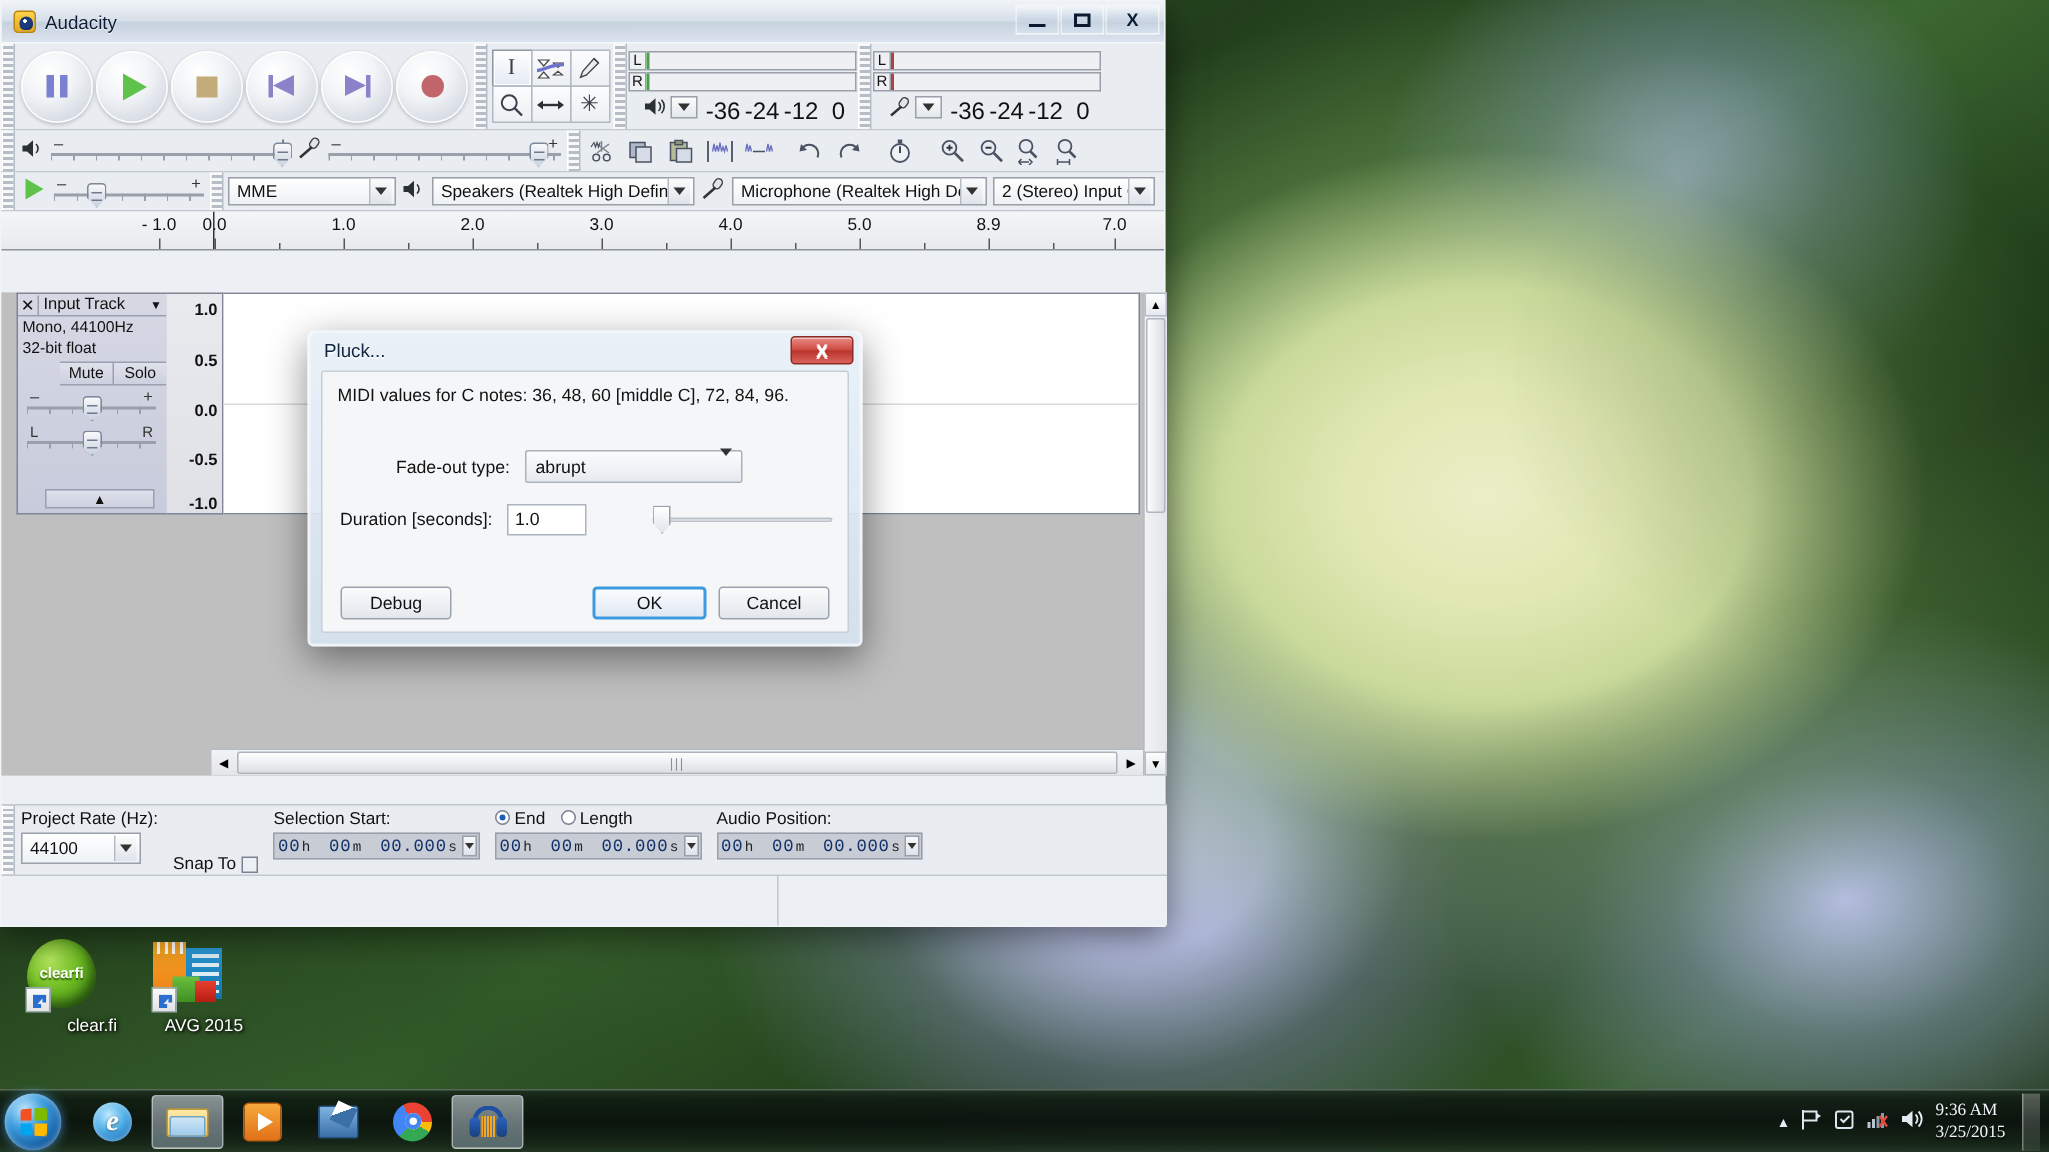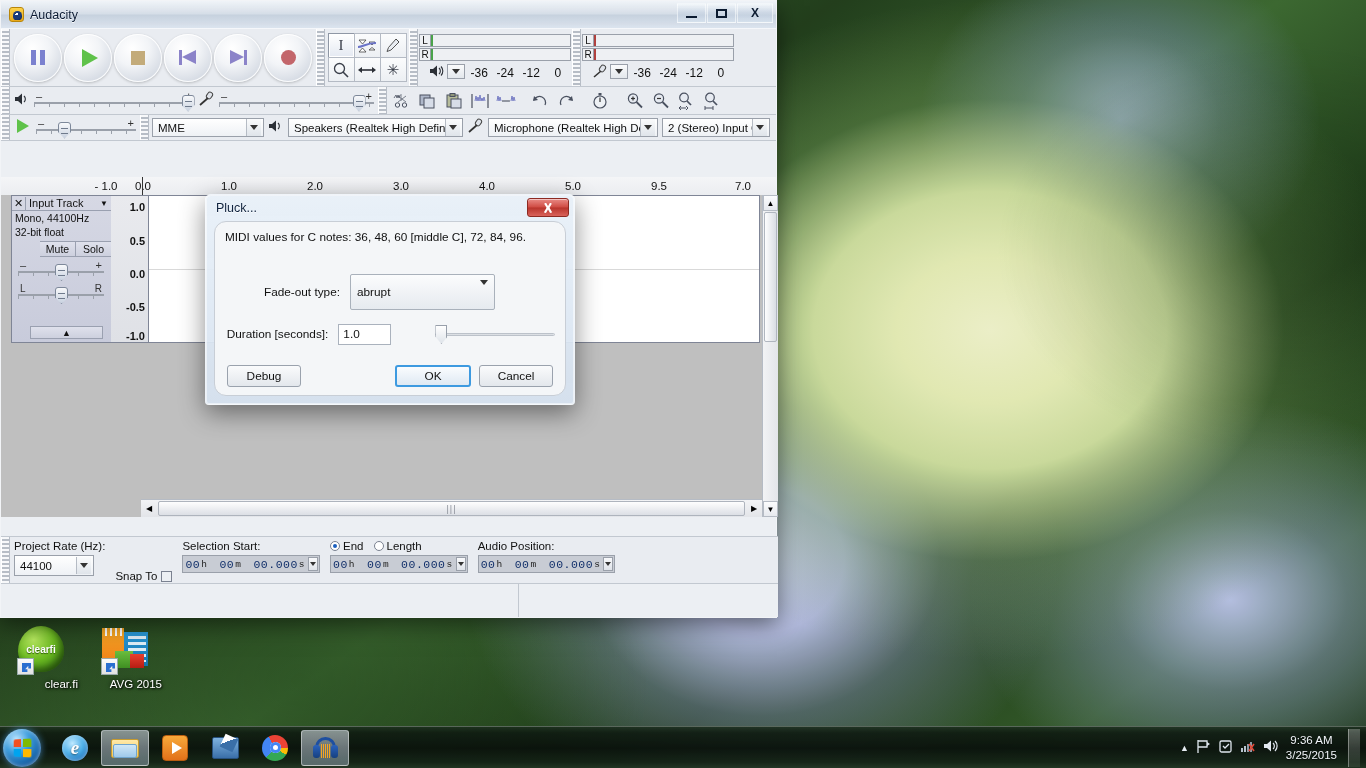--- a/index.html
+++ b/index.html
@@ -177,21 +177,21 @@
 
   
   .meter{ display:flex; flex-direction:column; justify-content:center; padding:2px 1px; }
   .meter-rows{ display:flex; flex-direction:column; gap:1px; }
   .meter-row{ display:flex; align-items:center; height:13px; }
   .meter-row .ch{ width:12px; font-size:10px; text-align:center; color:#111; border:1px solid #9aa0aa; background:#eef0f3; height:13px; line-height:11px;}
   .meter-bar{ height:13px; border:1px solid #9aa0aa; border-left:none; background:#eef0f3; position:relative; }
   .meter-bar .seed{ position:absolute; left:0; top:0; bottom:0; width:2px; }
   .meter-scale{ display:flex; align-items:center; height:20px; font-size:10.5px; color:#111; }
   .meter-scale .ticks{ position:relative; height:18px; }
-  .meter-scale .ticks span{ position:absolute; top:4px; font-size:12px;}
+  .meter-scale .ticks span{ position:absolute; top:4px; font-size:16px;}
   .mini-drop{
     width:18px;height:15px;border:1px solid #9aa0aa;background:linear-gradient(#fafbfc,#e3e7ec);
     display:flex;align-items:center;justify-content:center;cursor:pointer;
   }
   .caret{ width:0;height:0;border-left:4px solid transparent;border-right:4px solid transparent;border-top:5px solid #333; }
 
   
   #tb-row2{ height:28px; }
   .slider-wrap{ display:flex; align-items:center; gap:4px; padding:0 4px; }
   .sld{ position:relative; width:var(--w,150px); height:20px; }
@@ -229,21 +229,21 @@
     display:flex; align-items:center; padding:0 2px 0 5px; font-size:11.5px; color:#111;
     cursor:pointer; position:relative; white-space:nowrap; overflow:hidden;
   }
   .combo .cval{ flex:1; overflow:hidden; text-overflow:clip; white-space:nowrap; }
   .combo .cbtn{ width:15px;height:17px; display:flex;align-items:center;justify-content:center;
     background:linear-gradient(#fafbfc,#dfe4ea); border-left:1px solid #b5bbc4; flex:none;}
 
   
   .ruler{
     height:26px; background:linear-gradient(#f4f5f7,#e8eaee);
-    border-bottom:1px solid #8c939c; position:relative; overflow:hidden;margin-top:36px;
+    border-bottom:1px solid #8c939c; position:relative; overflow:hidden;
   }
   .ruler .rlabel{ position:absolute; top:3px; font-size:11.5px; color:#111; transform:translateX(-50%); }
   .ruler .rtick{ position:absolute; bottom:0; width:1px; background:#555; }
   .ruler .playhead{ position:absolute; top:0; bottom:0; width:1px; background:#333; }
 
   
   .track-area{ position:absolute; left:0; right:0; top:0; bottom:0; background:#bfbfbf; }
   #trackpane{ position:absolute; left:0; top:194px; width:777px; height:322px; background:#bfbfbf; overflow:hidden;}
   .vsb{
     position:absolute; right:0; top:0; width:16px; bottom:0;
@@ -313,42 +313,42 @@
   .chk{ width:11px;height:11px;border:1px solid #7a8190;background:#eceff3; display:inline-block; vertical-align:-2px;}
   .statusline{
     position:absolute; left:0; bottom:0; width:777px; height:34px;
     background:#eceff3; border-top:1px solid #c2c8d0; display:flex; align-items:center;
   }
   .statusline .cell1{ flex:0 0 518px; border-right:1px solid #c2c8d0; height:100%; }
   .statusline .cell2{ flex:1; height:100%; }
 
   
   #pluck{
-    position:absolute; left:205px; top:194px; width:370px; height:211px; z-index:40;
+    position:absolute; left:205px; top:220px; width:370px; height:211px; z-index:40;
     border-radius:6px 6px 4px 4px;
     background:linear-gradient(180deg, rgba(232,240,248,.95) 0%, rgba(214,226,240,.93) 100%);
     border:1px solid rgba(255,255,255,.6);
     box-shadow: 0 8px 26px rgba(0,0,0,.45), inset 0 0 0 1px rgba(255,255,255,.5);
   }
   #pluck .dlg-title{
     height:26px; display:flex; align-items:center; padding-left:10px;
     font-size:12.5px; color:#11243f; position:relative;
     text-shadow:0 1px 0 rgba(255,255,255,.9);
   }
   .dlg-close{
     position:absolute; right:5px; top:3px; width:42px; height:19px;
     background:linear-gradient(180deg,#e98b86 0%, #cf4b43 48%, #b8342c 52%, #d9635b 100%);
     border:1px solid #8d2a22; border-radius:3px;
     color:#fff; font-weight:bold; font-size:12px;
     display:flex;align-items:center;justify-content:center; cursor:pointer;
     box-shadow: inset 0 1px 0 rgba(255,255,255,.5);
   }
   .dlg-body{
     position:absolute; left:8px; right:8px; top:26px; bottom:8px;
-    background:#f4f6f8; border:1px solid #c8ced6; border-radius:12px;
+    background:#f4f6f8; border:1px solid #c8ced6; border-radius:2px;
   }
   .dlg-note{ padding:8px 10px 2px; font-size:11.8px; color:#111; }
   .frow{ display:flex; align-items:center; padding:3px 10px; }
   .frow .flabel{ width:125px; text-align:right; padding-right:10px; font-size:11.8px; color:#111; }
   .tinput{
     width:58px; height:21px; border:1px solid #7eb4de; background:#fff;
     font-size:11.8px; color:#111; padding:0 4px; line-height:19px;
   }
   .tinput.plain{ border:1px solid #aab2bd; }
   .tinput .selhl{ background:#2c7ad6; color:#fff; }
@@ -356,21 +356,21 @@
   .dslider .dtrack{ position:absolute; left:0; right:0; top:10px; height:3px;
     background:linear-gradient(#cfd4da,#e8ebef); border:1px solid #bcc2ca; border-radius:2px;}
   .dthumb{
     position:absolute; top:2px; width:12px; height:19px; margin-left:-6px;
     background:linear-gradient(#ffffff,#dfe4ea);
     border:1px solid #98a0ab;
     clip-path: polygon(0 0, 100% 0, 100% 62%, 50% 100%, 0 62%);
     cursor:pointer;
   }
   .dcombo{
-    width:145px; height:36px; margin-left:0;
+    width:145px; height:22px; margin-left:0;
     border:1px solid #a9b1bb; border-radius:2px;
     background:linear-gradient(#fbfcfd,#e6eaef);
     display:flex; align-items:center; padding-left:6px; font-size:11.8px; color:#111; cursor:pointer;
   }
   .dcombo .cb{ margin-left:auto; margin-right:6px; }
   .dbtn-row{ position:absolute; left:0; right:0; bottom:8px; display:flex; align-items:center; padding:0 12px; }
   .dbtn{
     height:22px; min-width:74px; padding:0 14px;
     border:1px solid #9aa2ad; border-radius:3px;
     background:linear-gradient(#fafbfc,#e3e7ec);
@@ -404,22 +404,22 @@
   }
   .tb-items{ display:flex; align-items:center; gap:2px; margin-left:10px; }
   .tb-item{
     width:48px;height:36px; display:flex;align-items:center;justify-content:center; cursor:pointer;
     border-radius:3px;
   }
   .tb-item.active{ background:linear-gradient(rgba(230,238,246,.55),rgba(165,185,205,.45));
     border:1px solid rgba(255,255,255,.45); }
   .tray{ margin-left:auto; display:flex; align-items:center; gap:7px; padding-right:6px; color:#e6ecf2; }
   .tray .glyph{ font-size:14px; cursor:pointer; }
-  .clock{ text-align:center; font-size:11.5px; line-height:15px; color:#f2f6fa; cursor:pointer;
-    text-shadow:0 1px 1px rgba(0,0,0,.8); }
+  .clock{ text-align:left; font-size:11.5px; line-height:15px; color:#f2f6fa; cursor:pointer;
+    text-shadow:0 1px 1px rgba(0,0,0,.8);font-family:Liberation Serif, serif; }
   .showdesk{ width:12px; height:38px; margin-left:4px;
     background:linear-gradient(180deg, rgba(255,255,255,.28), rgba(255,255,255,.08));
     border-left:1px solid rgba(255,255,255,.35); cursor:pointer;}
 
   
   .ie-ico{ width:26px;height:26px;border-radius:50%;
     background:radial-gradient(circle at 40% 32%, #bfe9ff 0%, #4fb0e8 45%, #1f77c0 75%, #145a96 100%);
     position:relative; box-shadow:inset 0 0 4px rgba(255,255,255,.6);}
   .ie-ico::after{content:"e"; position:absolute; inset:0; display:flex;align-items:center;justify-content:center;
     color:#fff; font-size:19px; font-family:"Liberation Serif",serif; font-style:italic; font-weight:bold;
@@ -814,21 +814,21 @@
   </div>
 
   <div class="ruler">
     <span class="rlabel" style="left:105px;">- 1.0</span>
     <span class="rlabel" style="left:142px;">0.0</span>
     <span class="rlabel" style="left:228px;">1.0</span>
     <span class="rlabel" style="left:314px;">2.0</span>
     <span class="rlabel" style="left:400px;">3.0</span>
     <span class="rlabel" style="left:486px;">4.0</span>
     <span class="rlabel" style="left:572px;">5.0</span>
-    <span class="rlabel" style="left:658px;">9.5</span>
+    <span class="rlabel" style="left:658px;">8.9</span>
     <span class="rlabel" style="left:742px;">7.0</span>
     <i class="rtick" style="left:105px;height:7px;"></i>
       <i class="rtick" style="left:142px;height:7px;"></i>
     <i class="rtick" style="left:185px;height:4px;"></i>
       <i class="rtick" style="left:228px;height:7px;"></i>
     <i class="rtick" style="left:271px;height:4px;"></i>
       <i class="rtick" style="left:314px;height:7px;"></i>
     <i class="rtick" style="left:357px;height:4px;"></i>
       <i class="rtick" style="left:400px;height:7px;"></i>
     <i class="rtick" style="left:443px;height:4px;"></i>

